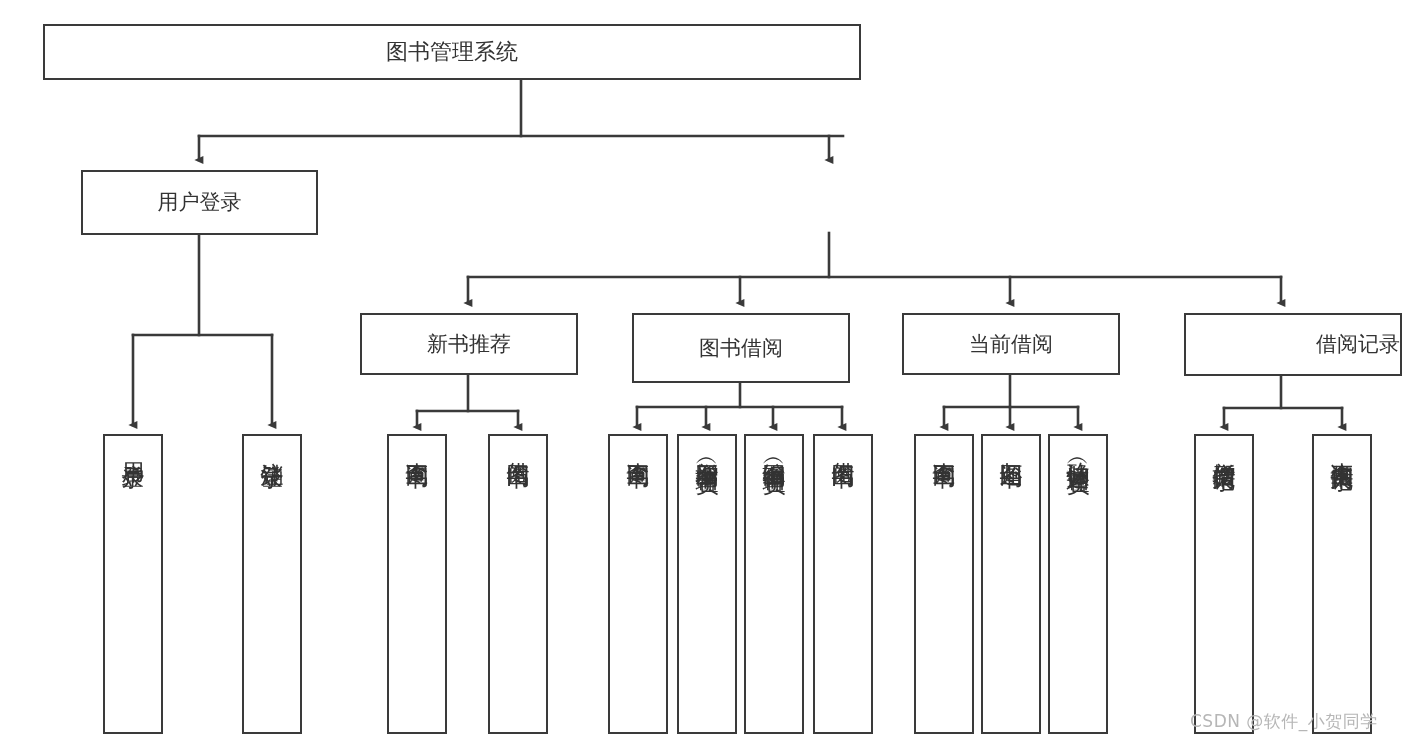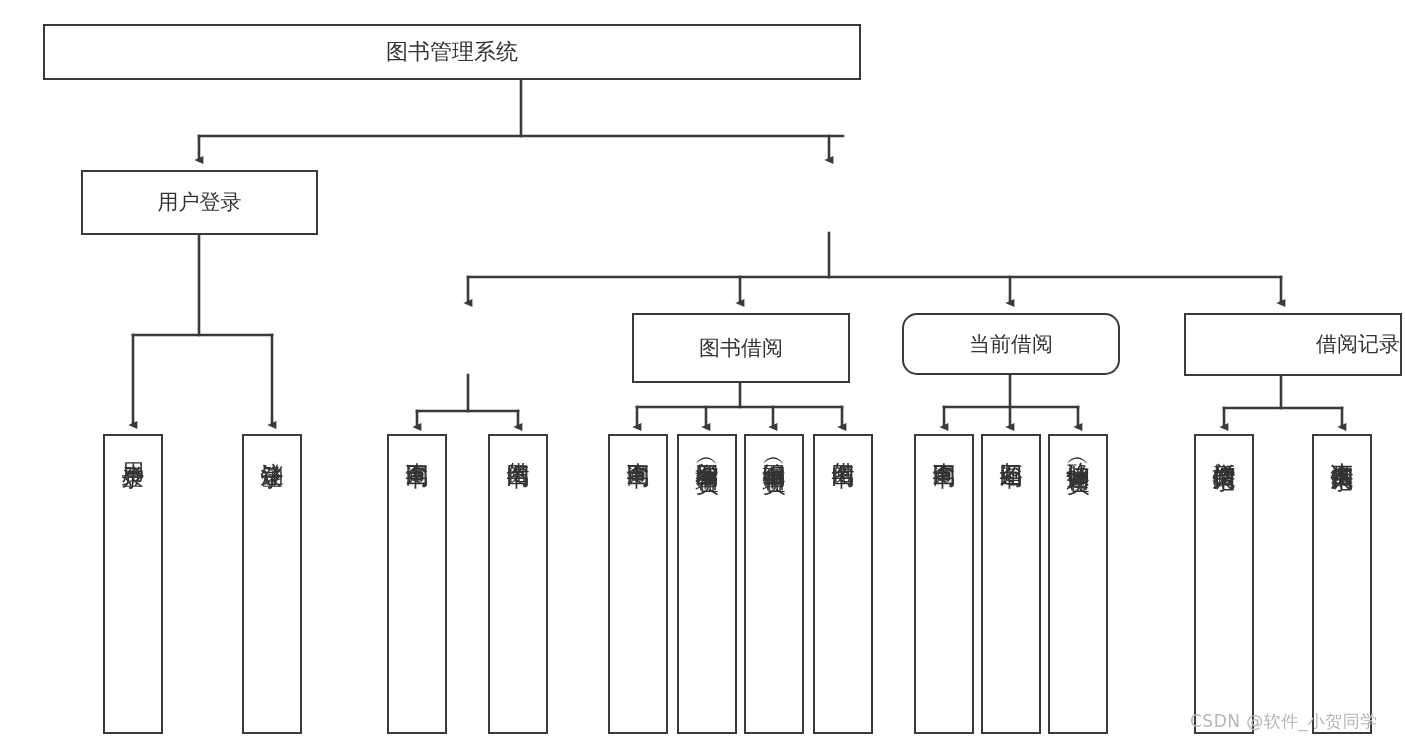--- a/index.html
+++ b/index.html
@@ -125,26 +125,29 @@
 
   <div class="node horiz root" style="left:19px; top:24px; width:818px; height:56px;margin-left:24px;">
     <span class="lbl">图书管理系统</span>
   </div>
 
   <div class="node horiz" style="left:81px; top:170px; width:237px; height:65px;">
     <span class="lbl">用户登录</span>
   </div>
 
 
+  <div class="node horiz" style="left:360px; top:313px; width:218px; height:62px;">
+    <span class="lbl">新书推荐</span>
+  </div>
 
   <div class="node horiz" style="left:632px; top:313px; width:218px; height:70px;">
     <span class="lbl">图书借阅</span>
   </div>
 
-  <div class="node horiz" style="left:902px; top:313px; width:218px; height:62px;border-radius:15px;">
+  <div class="node horiz" style="left:902px; top:313px; width:218px; height:62px;">
     <span class="lbl">当前借阅</span>
   </div>
 
   <div class="node horiz" style="left:1184px; top:313px; width:218px; height:63px;justify-content:flex-end;">
     <span class="lbl">借阅记录</span>
   </div>
 
   <div class="node vert" style="left:103px; top:434px; width:60px; height:300px;">
     <span class="lbl">用户登录</span>
   </div>

